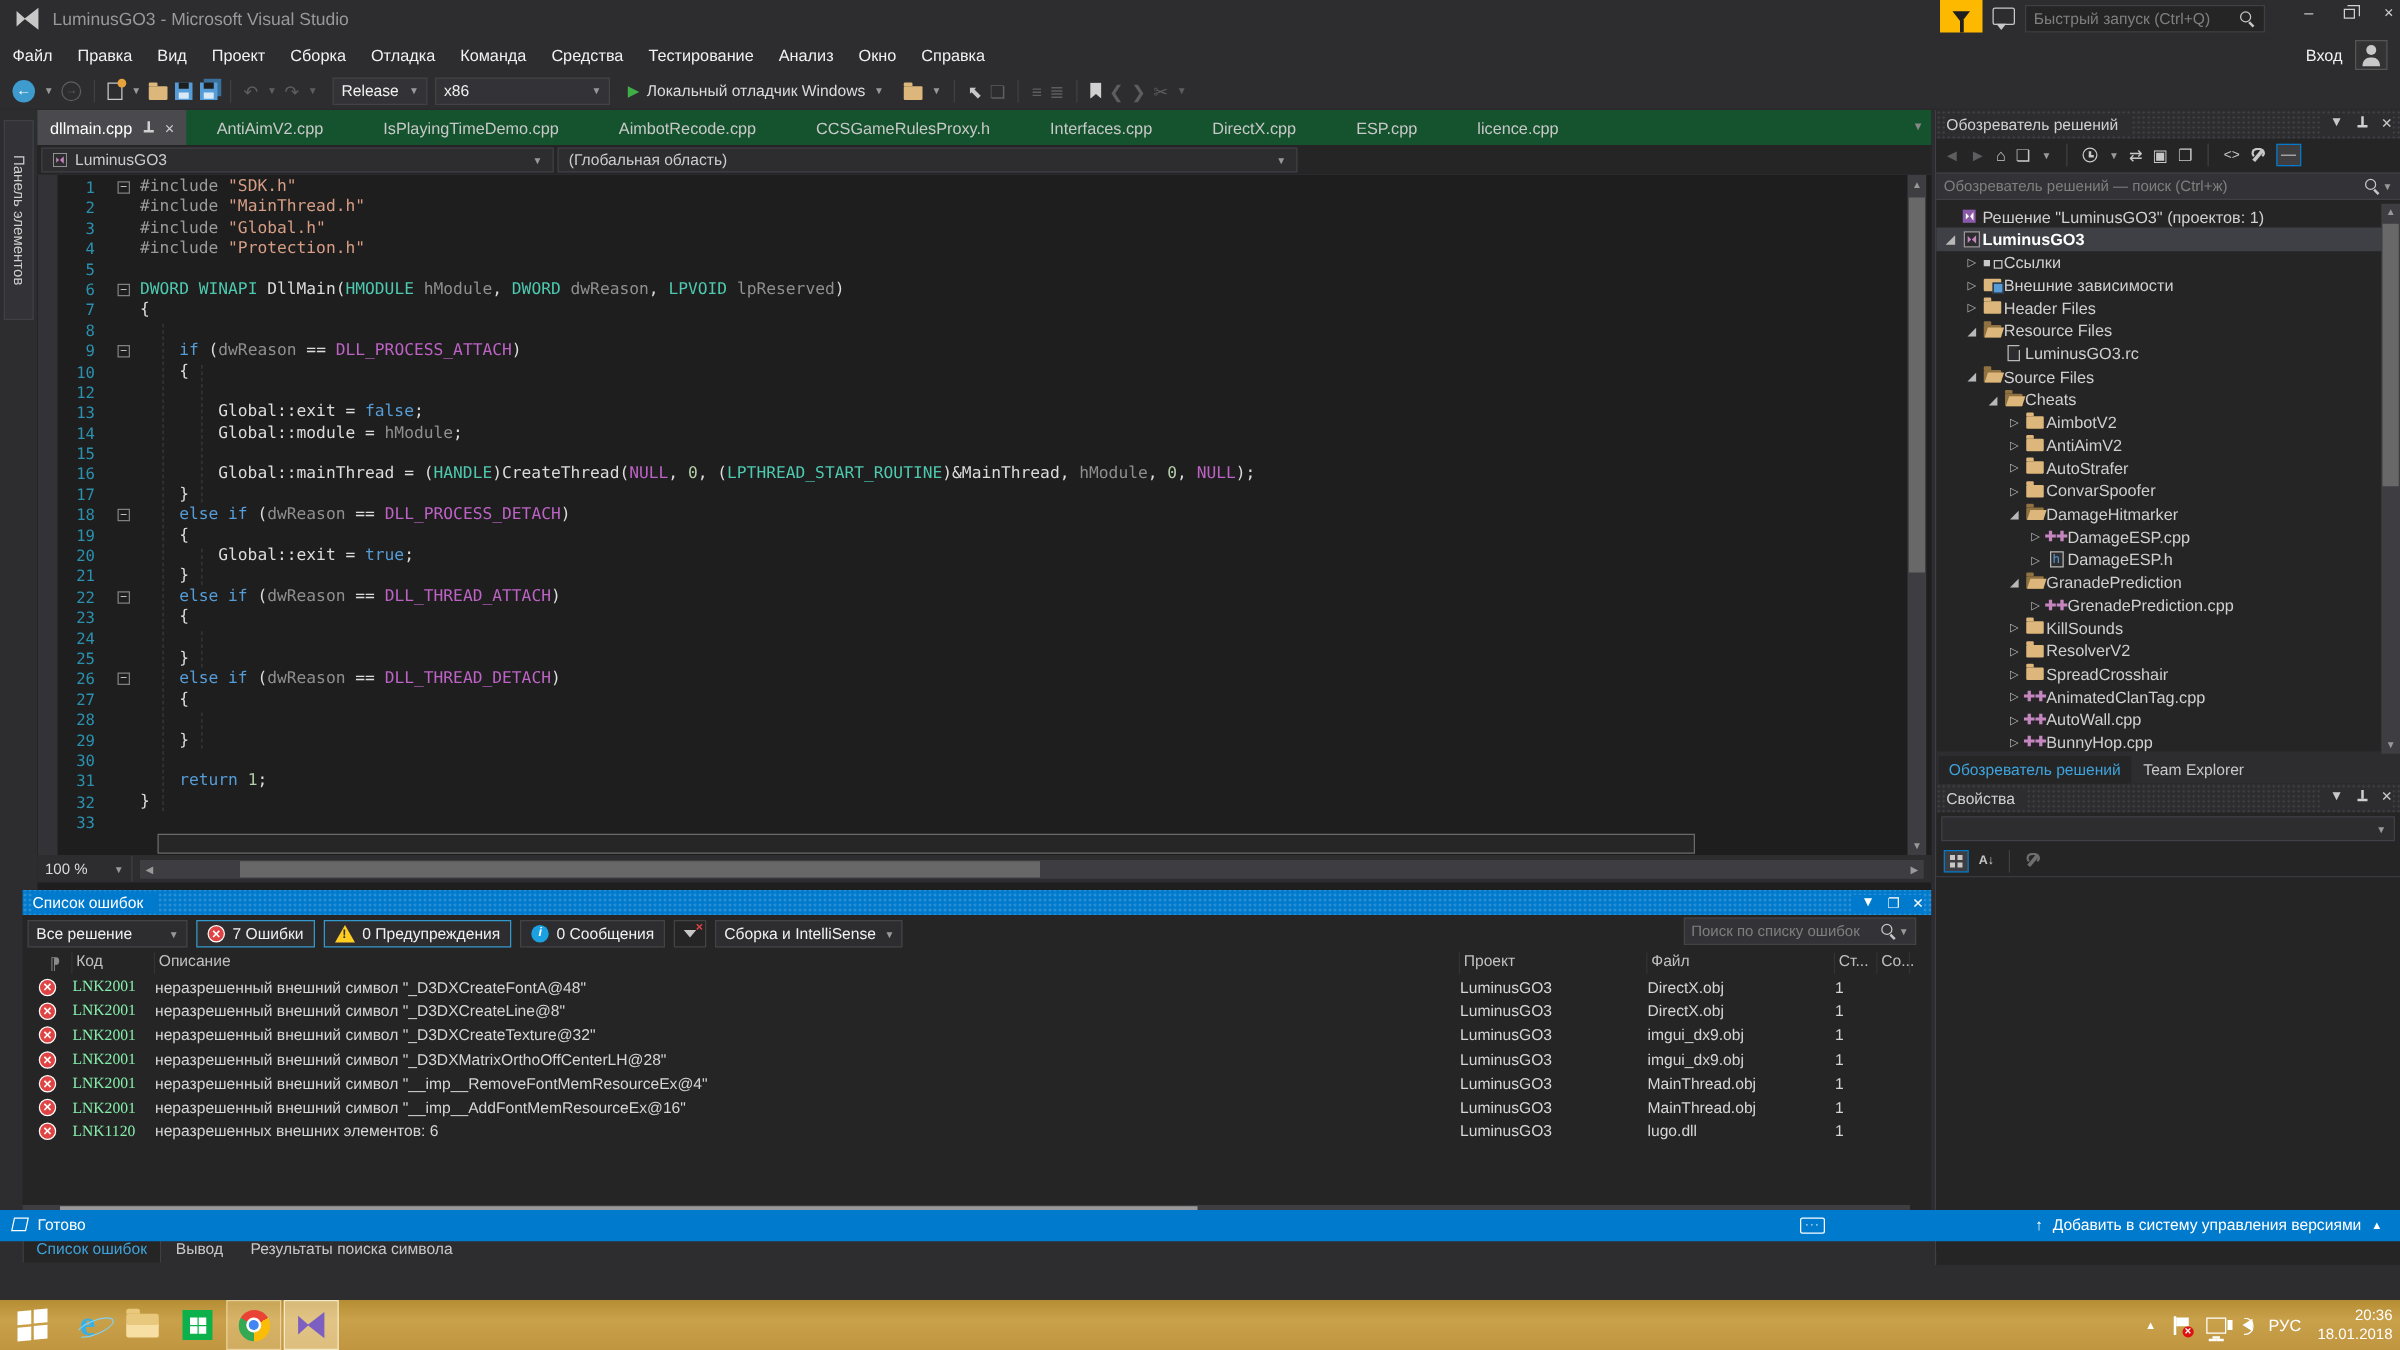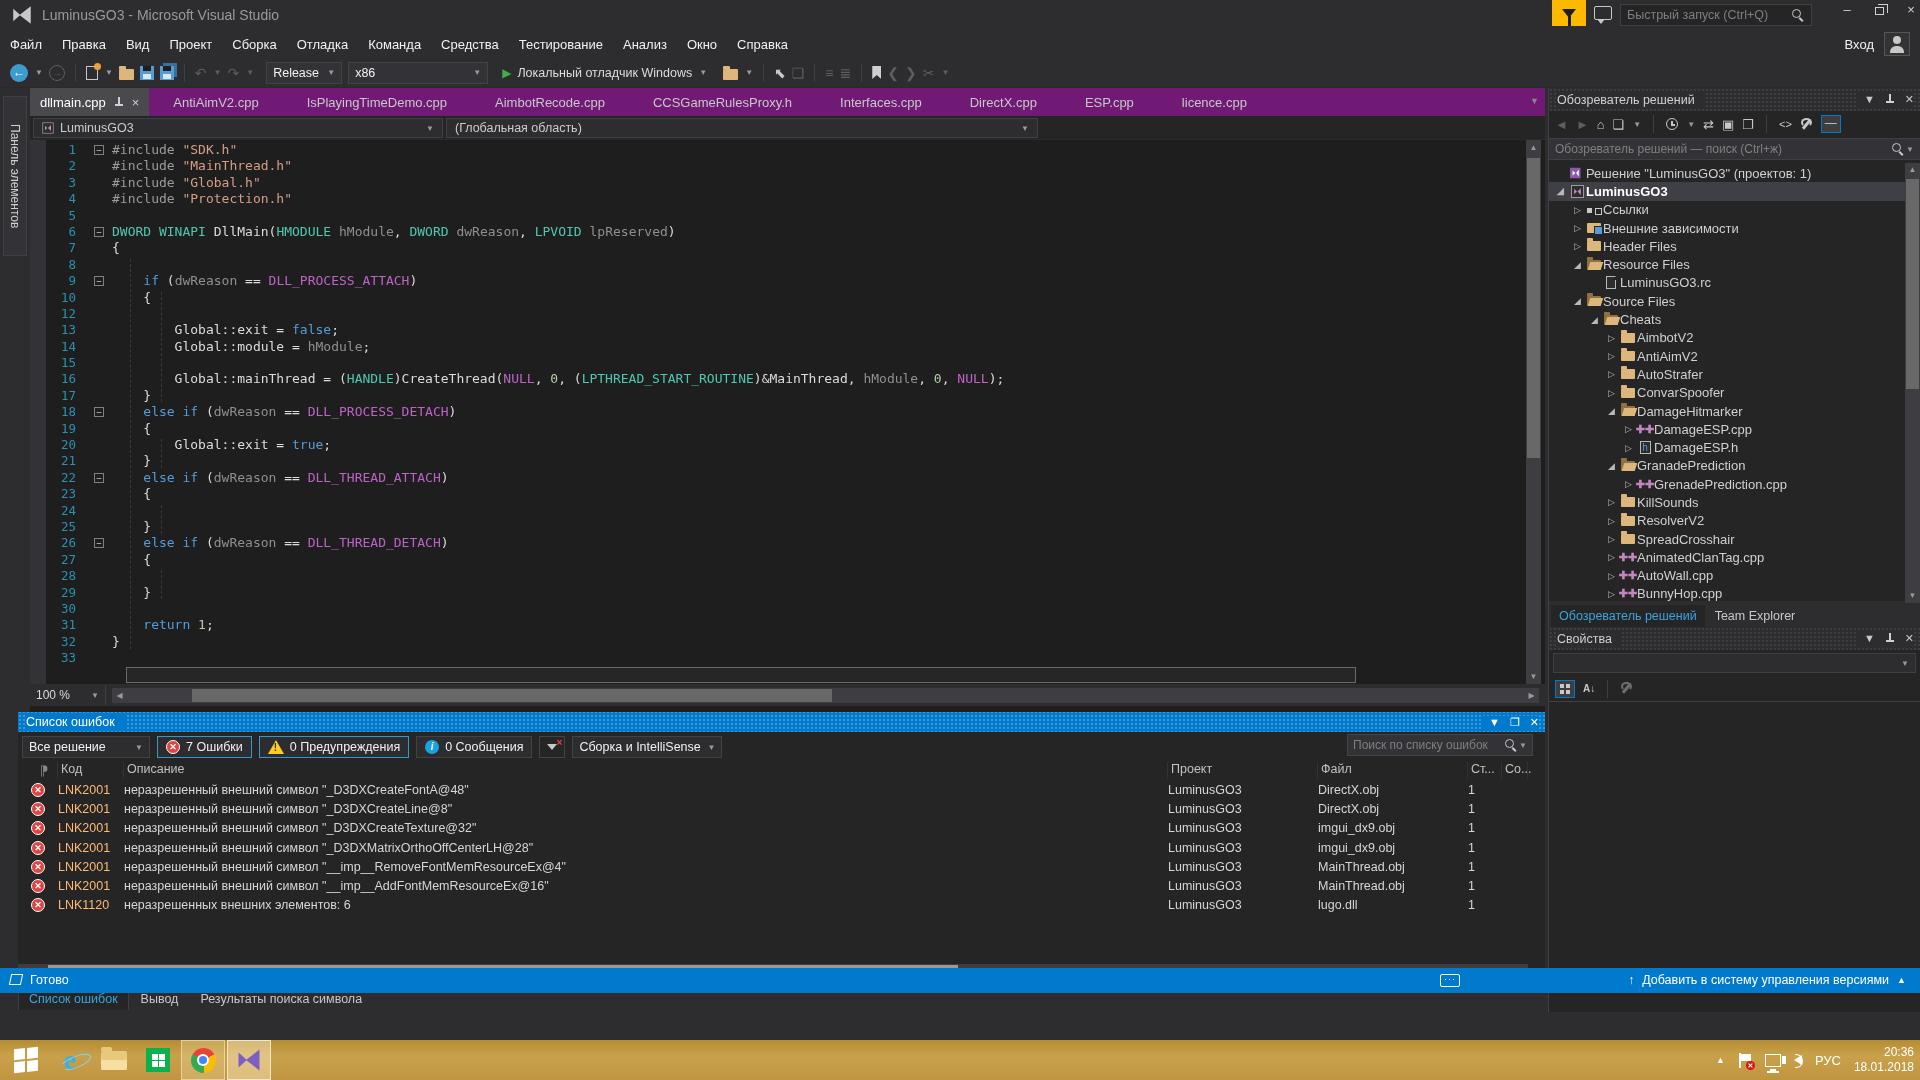--- a/index.html
+++ b/index.html
@@ -56,21 +56,21 @@
   .tb-label { color:#dcdcdc; font-size:12.5px; }
   .bookmark { width:9px; height:13px; background:#d0d0d0; clip-path:polygon(0 0,100% 0,100% 100%,50% 70%,0 100%); }
 
   
   #toolbox-strip { position:absolute; left:0; top:88px; width:30px; height:624px; background:#2d2d30; }
   #toolbox-strip .vtab { position:absolute; left:3px; top:8px; width:24px; height:160px; background:#333337; border:1px solid #3f3f46; display:flex; align-items:center; justify-content:center; }
   .vtext { writing-mode:vertical-rl; color:#d0d0d0; font-size:12px; white-space:nowrap; }
 
   
   #editor { position:absolute; left:30px; top:88px; width:1515px; height:624px; background:#1e1e1e; }
-  #doc-tabs { position:absolute; left:0; top:0; width:1515px; height:28px; background:#701a75; display:flex; }
+  #doc-tabs { position:absolute; left:0; top:0; width:1515px; height:28px; background:#14532d; display:flex; }
   .dtab { display:flex; align-items:center; padding:0 24px; color:#c8c8c8; font-size:13px; height:28px; }
   .dtab.active { background:#4a4a4e; color:#ffffff; padding:0 10px; gap:8px; }
   .pin-ico { position:relative; width:10px; height:12px; display:inline-block; }
   .pin-ico:before { content:''; position:absolute; left:4px; top:1px; width:2px; height:7px; background:#d0d0d0; }
   .pin-ico:after { content:''; position:absolute; left:1px; top:8px; width:8px; height:2px; background:#d0d0d0; }
   .tab-close { color:#d0d0d0; font-size:13px; }
   #tabs-overflow { position:absolute; right:6px; top:8px; color:#888; font-size:9px; }
   #navbar { position:absolute; left:0; top:28px; width:1515px; height:24px; background:#252526; border-bottom:1px solid #2a2a2c; }
   .nav-box { position:absolute; top:2px; height:20px; background:#2d2d30; border:1px solid #3f3f46; color:#cccccc; font-size:12.5px; display:flex; align-items:center; padding:0 8px; justify-content:space-between; }
   .proj-ico { width:12px; height:12px; margin-right:6px; }
@@ -113,21 +113,21 @@
   .fun-btn { width:26px; height:22px; border:1px solid #434346; display:flex; align-items:center; justify-content:center; position:relative; }
   .fun-btn .funnel2 { width:0; height:0; border-left:5px solid transparent; border-right:5px solid transparent; border-top:6px solid #c8c8c8; }
   .fun-btn:after { content:'×'; position:absolute; right:2px; top:0px; color:#e04343; font-size:10px; font-weight:bold; }
   #ep-search { position:absolute; right:12px; top:0; width:186px; height:22px; background:#333337; border:1px solid #434346; color:#7f7f7f; font-size:12px; display:flex; align-items:center; padding:0 5px; }
   #ep-search .ph { flex:1; }
   #ep-grid-head { position:absolute; left:0; top:50px; width:1510px; height:17px; display:grid; grid-template-columns:40px 66px 1fr 150px 150px 34px 26px; color:#c0c0c0; font-size:12.5px; }
   #ep-grid-head div { border-right:1px solid #333337; padding-left:3px; }
   #ep-rows { position:absolute; left:0; top:68px; width:1510px; }
   .ep-row { display:grid; grid-template-columns:40px 66px 1fr 150px 150px 34px 26px; height:19.3px; align-items:center; color:#d6d6d6; font-size:12.5px; }
   .ep-row .ic { display:flex; justify-content:center; }
-  .ep-row .code { color:#fdba74; }
+  .ep-row .code { color:#86efac;font-family:Liberation Serif, serif; }
   #ep-hscroll { position:absolute; left:0; bottom:2px; width:1510px; height:16px; background:#3e3e42; }
   #ep-hscroll .thumb { position:absolute; left:30px; top:1px; width:910px; height:14px; background:#9a9a9a; }
   #ep-hscroll .arr { position:absolute; top:0; width:16px; height:16px; color:#888; font-size:8px; text-align:center; line-height:16px; }
 
   #bottom-tabs { position:absolute; left:18px; top:985px; width:1527px; height:27px; background:#2d2d30; display:flex; align-items:center; gap:2px; }
   .btab { padding:4px 10px; font-size:12.5px; color:#c8c8c8; }
   .btab.active { background:#252526; color:#3ea3dc; border:1px solid #3f3f46; border-bottom:none; }
 
   
   #right-panel { position:absolute; left:1548px; top:88px; width:372px; height:924px; background:#252526; border-left:1px solid #3f3f46; }

